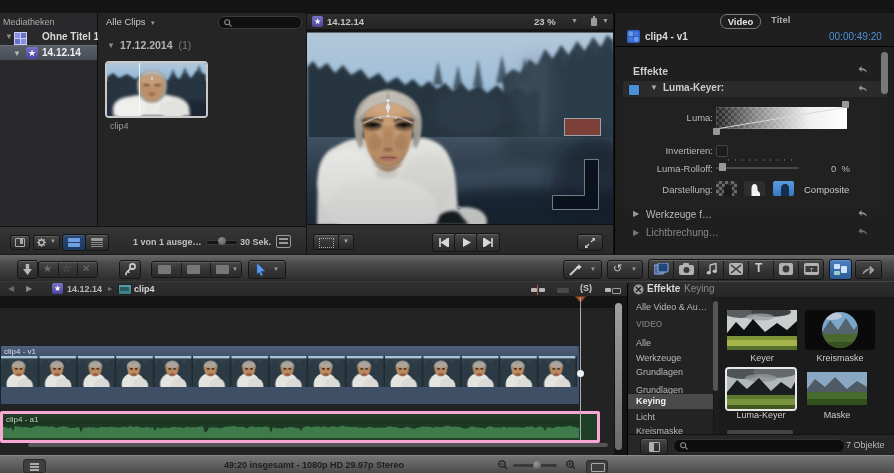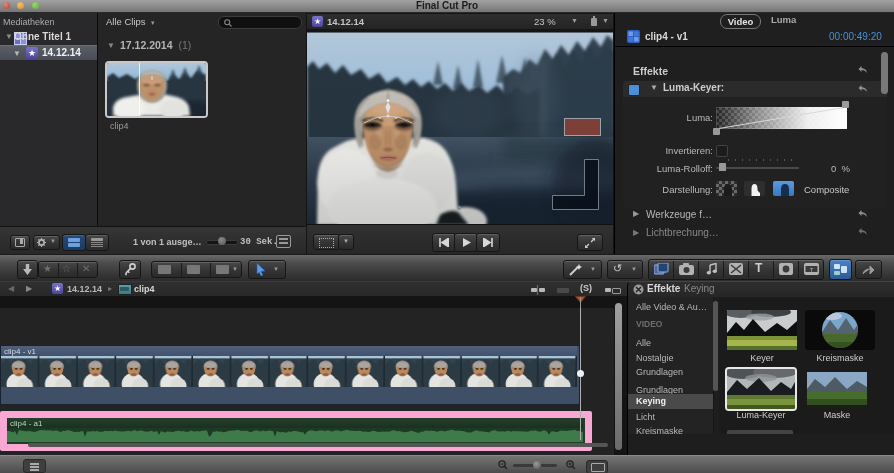--- a/index.html
+++ b/index.html
@@ -7,39 +7,32 @@
        -webkit-font-smoothing:antialiased;}
   .abs{position:absolute;}
   .txt{position:absolute;white-space:nowrap;}
   .btn{position:absolute;border-radius:3px;border:1px solid #161616;
        background:linear-gradient(#484848,#343434 55%,#2a2a2a);
        box-shadow:inset 0 1px 0 rgba(255,255,255,.14);}
 </style></head>
 <body>
 <div id="app">
 
-<div class="abs" style="left:0;top:0;width:894px;height:12px;
-  background:linear-gradient(#a2a2a2,#8a8a8a 55%,#757575);border-bottom:1px solid #2a2a2a;">
-  <div class="abs" style="left:3px;top:2px;width:7px;height:7px;border-radius:50%;background:radial-gradient(circle at 35% 30%,#e08a80,#b33f38);"></div>
-  <div class="abs" style="left:17px;top:2px;width:7px;height:7px;border-radius:50%;background:radial-gradient(circle at 35% 30%,#f0c068,#d2913a);"></div>
-  <div class="abs" style="left:32px;top:2px;width:7px;height:7px;border-radius:50%;background:radial-gradient(circle at 35% 30%,#9cd66e,#62a844);"></div>
-  <div class="txt" style="left:0;top:0;width:894px;text-align:center;font-size:10px;font-weight:bold;color:#1c1c1c;line-height:12px;">Final Cut Pro</div>
-</div>
 
 <div class="abs" style="left:0;top:13px;width:97px;height:213px;background:#29292b;border-right:1px solid #0c0c0c;">
   <div class="txt" style="left:3px;top:4px;font-size:9px;color:#ababab;">Mediatheken</div>
 
   <div class="txt" style="left:5px;top:19px;font-size:8px;color:#8a8a8a;">▼</div>
   <div class="abs" style="left:14px;top:19px;width:11px;height:11px;">
     <div class="abs" style="left:0;top:0;width:5px;height:5px;background:#8a90e0;border:0.5px solid #c8ccf0;"></div>
     <div class="abs" style="left:6px;top:0;width:5px;height:5px;background:#6a70c8;border:0.5px solid #c8ccf0;"></div>
     <div class="abs" style="left:0;top:6px;width:5px;height:5px;background:#6a70c8;border:0.5px solid #c8ccf0;"></div>
     <div class="abs" style="left:6px;top:6px;width:5px;height:5px;background:#8a90e0;border:0.5px solid #c8ccf0;"></div>
   </div>
-  <div class="txt" style="left:14px;top:18px;font-size:10px;font-weight:bold;color:#d8d8d8;">Ohne Titel 1</div>
+  <div class="txt" style="left:42px;top:18px;font-size:10px;font-weight:bold;color:#d8d8d8;">Ohne Titel 1</div>
 
   <div class="abs" style="left:0;top:32px;width:97px;height:14px;background:linear-gradient(#5a5e66,#484c54);border-top:1px solid #6a6e76;">
     <div class="txt" style="left:13px;top:3px;font-size:8px;color:#b8b8b8;">▼</div>
     <div class="abs" style="left:26px;top:1px;width:12px;height:12px;border-radius:2px;background:linear-gradient(#7a74c8,#4a449a);">
       <div class="txt" style="left:0;top:0;width:12px;text-align:center;line-height:12px;font-size:9px;color:#fff;">★</div>
     </div>
     <div class="txt" style="left:42px;top:1px;font-size:10px;font-weight:bold;color:#f0f0f0;">14.12.14</div>
   </div>
 </div>
 
@@ -106,35 +99,35 @@
   </div>
   <div class="btn" style="left:85px;top:7px;width:22px;height:15px;">
     <div class="abs" style="left:5px;top:3px;width:12px;height:3px;background:#999;border-radius:1px;"></div>
     <div class="abs" style="left:5px;top:7px;width:12px;height:1px;background:#888;"></div>
     <div class="abs" style="left:5px;top:9px;width:12px;height:1px;background:#888;"></div>
     <div class="abs" style="left:5px;top:11px;width:12px;height:1px;background:#888;"></div>
   </div>
   <div class="txt" style="left:133px;top:10px;font-size:9px;font-weight:bold;color:#c0c0c0;">1 von 1 ausge…</div>
   <div class="abs" style="left:206px;top:13px;width:30px;height:3px;background:#141414;border-radius:2px;border:1px solid #3a3a3a;"></div>
   <div class="abs" style="left:218px;top:10px;width:8px;height:8px;border-radius:50%;background:radial-gradient(circle at 40% 35%,#8a8a8a,#555);"></div>
-  <div class="txt" style="left:240px;top:10px;font-size:9px;font-weight:bold;color:#c0c0c0;font-family:Liberation Mono, monospace;">30 Sek.</div>
+  <div class="txt" style="left:240px;top:10px;font-size:9px;font-weight:bold;color:#c0c0c0;">30 Sek.</div>
   <div class="abs" style="left:276px;top:8px;width:13px;height:11px;border:1px solid #999;border-radius:2px;">
     <div class="abs" style="left:2px;top:2px;width:9px;height:2px;background:#999;"></div>
     <div class="abs" style="left:2px;top:6px;width:9px;height:2px;background:#999;"></div>
   </div>
 </div>
 
 <div class="abs" style="left:307px;top:13px;width:306px;height:213px;background:#151515;">
 
   <div class="abs" style="left:0;top:1px;width:306px;height:15px;background:linear-gradient(#2e2e2e,#242424);">
     <div class="abs" style="left:5px;top:2px;width:11px;height:11px;border-radius:2px;background:linear-gradient(#7a74c8,#4a449a);">
       <div class="txt" style="left:0;top:0;width:11px;text-align:center;line-height:11px;font-size:8px;color:#fff;">★</div>
     </div>
     <div class="txt" style="left:20px;top:2px;font-size:9.5px;font-weight:bold;color:#c4c4c4;">14.12.14</div>
-    <div class="txt" style="left:227px;top:2px;font-size:9.5px;color:#c4c4c4;">23 %</div>
+    <div class="txt" style="left:227px;top:2px;font-size:9.5px;color:#c4c4c4;font-weight:bold;">23 %</div>
     <div class="txt" style="left:264px;top:3px;font-size:7px;color:#999;">▼</div>
     <div class="abs" style="left:284px;top:4px;width:6px;height:8px;background:#9a9a9a;border-radius:1px;"></div>
         <div class="abs" style="left:286px;top:2px;width:2px;height:2px;background:#9a9a9a;"></div>
     <div class="txt" style="left:295px;top:3px;font-size:7px;color:#999;">▼</div>
   </div>
 
   <div class="abs" style="left:0;top:19px;width:306px;height:1px;background:#9aa8b4;opacity:.55;"></div>
   <div class="abs" style="left:0;top:20px;width:306px;height:192px;background:#0d1117;overflow:hidden;">
     <svg width="307" height="192" viewBox="0 0 307 192">
       <use href="#scene" width="307" height="192"></use>
@@ -176,21 +169,21 @@
       <path d="M6 4 L10 0 M7 0 H10 V3 M4 6 L0 10 M0 7 V10 H3" stroke="#ccc" stroke-width="1.3" fill="none"></path>
     </svg>
   </div>
 </div>
 
 <div class="abs" style="left:614px;top:13px;width:280px;height:241px;background:#1f1f1f;border-left:1px solid #000;">
 
   <div class="abs" style="left:105px;top:1px;width:39px;height:13px;border:1px solid #787878;border-radius:7px;">
     <div class="txt" style="left:0;top:0;width:39px;text-align:center;line-height:13px;font-size:9.5px;font-weight:bold;color:#e4e4e4;">Video</div>
   </div>
-  <div class="txt" style="left:156px;top:1px;font-size:9.5px;font-weight:bold;color:#aaaaaa;">Luma</div>
+  <div class="txt" style="left:156px;top:1px;font-size:9.5px;font-weight:bold;color:#aaaaaa;">Titel</div>
 
   <svg class="abs" style="left:12px;top:17px;" width="13" height="13" viewBox="0 0 13 13">
     <rect width="13" height="13" rx="2" fill="#2c62c8"></rect>
     <rect x="1.5" y="1.5" width="4.5" height="4.5" fill="#6f9ae8"></rect>
     <rect x="7" y="1.5" width="4.5" height="4.5" fill="#4278d8"></rect>
     <rect x="1.5" y="7" width="4.5" height="4.5" fill="#4278d8"></rect>
     <rect x="7" y="7" width="4.5" height="4.5" fill="#6f9ae8"></rect>
   </svg>
   <div class="txt" style="left:30px;top:18px;font-size:10px;font-weight:bold;color:#d8d8d8;">clip4 - v1</div>
   <div class="txt" style="left:214px;top:18px;font-size:10px;color:#4a90d8;">00:00:49:20</div>
@@ -409,21 +402,21 @@
 
   <div class="abs" style="left:0;top:37px;width:578px;height:58px;background:#3f4f66;border:1px solid #1a2230;border-radius:2px;">
     <div class="abs" style="left:0;top:0;width:576px;height:10px;background:linear-gradient(#51617c,#41516a);border-bottom:1px solid #2c3a50;">
       <div class="txt" style="left:3px;top:1px;font-size:8px;color:#d2dae8;">clip4 - v1</div>
     </div>
     <svg class="abs" style="left:0;top:10px;" width="576" height="31" viewBox="0 0 576 31">
       <rect width="576" height="31" fill="url(#fcell)"></rect>
     </svg>
   </div>
 
-  <div class="abs" style="left:0;top:103px;width:578px;height:26px;background:#1f4026;border:7px solid #f9a8d4;border-radius:2px;">
+  <div class="abs" style="left:0;top:103px;width:578px;height:26px;background:#1f4026;border:3px solid #f9a8d4;border-radius:2px;padding-left:16px;">
     <div class="abs" style="left:0;top:0;width:576px;height:10px;background:linear-gradient(#25402a,#1a3020);border-bottom:1px solid #12220f;">
       <div class="txt" style="left:3px;top:1px;font-size:8px;color:#b8d4be;">clip4 - a1</div>
     </div>
     <svg class="abs" style="left:0;top:10px;" width="576" height="14" viewBox="0 0 576 14" preserveAspectRatio="none">
       <rect width="576" height="14" fill="#1d3a24"></rect>
       <path id="wav" d="M0 14 L0 3.0 L2 3.0 L4 3.7 L6 4.2 L8 3.0 L10 7.3 L12 2.1 L14 2.5 L16 2.7 L18 3.3 L20 3.3 L22 3.1 L24 3.3 L26 3.8 L28 4.0 L30 3.3 L32 2.6 L34 2.1 L36 2.2 L38 2.2 L40 2.4 L42 2.3 L44 2.6 L46 3.0 L48 2.4 L50 2.4 L52 3.5 L54 3.9 L56 2.7 L58 3.1 L60 2.3 L62 2.2 L64 2.9 L66 3.5 L68 4.2 L70 3.7 L72 4.1 L74 3.3 L76 2.9 L78 8.8 L80 3.6 L82 3.4 L84 3.6 L86 3.0 L88 3.5 L90 2.9 L92 3.8 L94 3.8 L96 3.7 L98 2.8 L100 3.3 L102 2.9 L104 2.9 L106 3.3 L108 2.5 L110 3.0 L112 3.3 L114 3.4 L116 3.5 L118 3.3 L120 3.0 L122 2.5 L124 3.4 L126 2.6 L128 2.0 L130 3.2 L132 2.7 L134 2.2 L136 2.9 L138 3.4 L140 3.8 L142 3.4 L144 2.8 L146 3.4 L148 3.8 L150 3.1 L152 6.9 L154 3.1 L156 3.9 L158 4.5 L160 3.4 L162 3.8 L164 3.7 L166 4.1 L168 3.3 L170 2.9 L172 2.8 L174 3.6 L176 3.0 L178 3.5 L180 4.1 L182 3.5 L184 2.6 L186 3.3 L188 3.6 L190 2.9 L192 3.4 L194 3.1 L196 2.8 L198 2.5 L200 2.4 L202 8.8 L204 7.3 L206 3.6 L208 3.8 L210 3.1 L212 3.7 L214 3.5 L216 4.3 L218 3.9 L220 3.5 L222 2.8 L224 2.7 L226 2.4 L228 2.6 L230 2.1 L232 2.0 L234 3.0 L236 2.8 L238 3.1 L240 2.6 L242 3.7 L244 4.2 L246 3.3 L248 2.5 L250 2.3 L252 3.3 L254 3.2 L256 2.5 L258 3.3 L260 3.0 L262 2.4 L264 2.8 L266 3.0 L268 8.7 L270 3.1 L272 4.0 L274 4.3 L276 4.0 L278 4.6 L280 4.6 L282 3.2 L284 3.9 L286 2.9 L288 3.0 L290 3.2 L292 3.7 L294 4.3 L296 3.9 L298 6.7 L300 3.8 L302 2.8 L304 2.2 L306 2.6 L308 3.2 L310 2.9 L312 2.4 L314 2.4 L316 2.4 L318 3.2 L320 2.5 L322 2.3 L324 3.4 L326 3.2 L328 2.4 L330 2.6 L332 2.4 L334 3.5 L336 2.7 L338 2.2 L340 1.8 L342 2.4 L344 2.7 L346 2.8 L348 3.0 L350 2.9 L352 2.7 L354 3.1 L356 3.8 L358 3.5 L360 3.7 L362 3.9 L364 3.6 L366 2.7 L368 2.9 L370 3.7 L372 3.9 L374 3.8 L376 3.5 L378 3.8 L380 3.6 L382 3.8 L384 3.1 L386 2.3 L388 2.6 L390 3.2 L392 3.0 L394 3.4 L396 3.9 L398 4.2 L400 3.9 L402 3.5 L404 2.7 L406 3.3 L408 3.9 L410 4.5 L412 4.9 L414 3.5 L416 3.8 L418 2.7 L420 2.5 L422 3.0 L424 2.6 L426 2.9 L428 3.1 L430 4.0 L432 2.9 L434 2.8 L436 3.0 L438 3.5 L440 2.8 L442 2.4 L444 1.8 L446 1.9 L448 2.8 L450 2.8 L452 2.5 L454 2.9 L456 3.1 L458 3.5 L460 4.2 L462 4.4 L464 4.6 L466 3.4 L468 2.8 L470 2.2 L472 3.2 L474 3.3 L476 3.5 L478 3.8 L480 4.1 L482 4.5 L484 3.1 L486 2.4 L488 2.0 L490 3.2 L492 3.4 L494 3.6 L496 3.2 L498 3.7 L500 2.7 L502 2.9 L504 3.8 L506 2.9 L508 3.3 L510 3.3 L512 3.3 L514 3.2 L516 3.4 L518 3.4 L520 3.8 L522 3.2 L524 2.6 L526 2.9 L528 2.3 L530 3.0 L532 3.7 L534 3.4 L536 2.5 L538 2.6 L540 3.6 L542 6.8 L544 3.6 L546 3.3 L548 3.7 L550 4.2 L552 3.2 L554 2.5 L556 2.7 L558 2.7 L560 3.1 L562 2.4 L564 2.6 L566 2.0 L568 1.7 L570 3.1 L572 2.8 L574 3.9 L576 3.6 L576 14 Z" fill="#3f7a4a"></path>
     </svg>
   </div>
 
   <div class="abs" style="left:580px;top:0;width:1px;height:132px;background:#b0b0b0;"></div>
@@ -447,21 +440,21 @@
       <path d="M3 3 L8 8 M8 3 L3 8" stroke="#222" stroke-width="1.4"></path>
     </svg>
     <div class="txt" style="left:19px;top:1px;font-size:10px;font-weight:bold;color:#d8d8d8;">Effekte</div>
     <div class="txt" style="left:56px;top:1px;font-size:10px;color:#888;">Keying</div>
   </div>
 
   <div class="abs" style="left:0;top:15px;width:85px;height:137px;background:#232323;border-right:1px solid #161616;">
     <div class="txt" style="left:8px;top:5px;font-size:9px;color:#b8b8b8;">Alle Video &amp; Au…</div>
     <div class="txt" style="left:8px;top:22px;font-size:8.5px;font-weight:bold;color:#6e6e6e;">VIDEO</div>
     <div class="txt" style="left:8px;top:41px;font-size:9px;color:#b8b8b8;">Alle</div>
-    <div class="txt" style="left:8px;top:56px;font-size:9px;color:#b8b8b8;">Nostalgie</div>
+    <div class="txt" style="left:8px;top:56px;font-size:9px;color:#b8b8b8;">Werkzeuge</div>
     <div class="txt" style="left:8px;top:70px;font-size:9px;color:#b8b8b8;">Grundlagen</div>
     <div class="txt" style="left:8px;top:88px;font-size:9px;color:#b8b8b8;">Grundlagen</div>
     <div class="abs" style="left:0;top:97px;width:85px;height:15px;background:#4a4a4a;">
       <div class="txt" style="left:8px;top:2px;font-size:9px;font-weight:bold;color:#f0f0f0;">Keying</div>
     </div>
     <div class="txt" style="left:8px;top:115px;font-size:9px;color:#b8b8b8;">Licht</div>
     <div class="txt" style="left:8px;top:129px;font-size:9px;color:#b8b8b8;">Kreismaske</div>
   </div>
   <div class="abs" style="left:85px;top:19px;width:5px;height:90px;background:#555;border-radius:3px;"></div>
 
@@ -489,28 +482,43 @@
           </svg>
     </div>
     <div class="txt" style="left:6px;top:113px;width:72px;text-align:center;font-size:9px;color:#cccccc;">Luma-Keyer</div>
     <svg class="abs" style="left:88px;top:75px;" width="60" height="33">
           <use href="#mMaske2" width="60" height="33"></use>
         </svg>
     <div class="txt" style="left:88px;top:113px;width:60px;text-align:center;font-size:9px;color:#cccccc;">Maske</div>
     <div class="abs" style="left:8px;top:133px;width:66px;height:4px;background:#444;border-radius:2px 2px 0 0;"></div>
   </div>
 
+  <div class="abs" style="left:0;top:152px;width:267px;height:21px;background:#272727;border-top:1px solid #111;">
+    <div class="btn" style="left:12px;top:3px;width:26px;height:15px;">
+      <div class="abs" style="left:8px;top:3px;width:9px;height:8px;border:1px solid #b0b0b0;border-radius:1px;">
+            <div class="abs" style="left:0px;top:0px;width:4px;height:8px;background:#b0b0b0;"></div>
+          </div>
+    </div>
+    <div class="abs" style="left:45px;top:4px;width:170px;height:12px;border-radius:7px;background:#0d0d0d;border:1px solid #333;">
+      <svg class="abs" style="left:6px;top:2px;" width="8" height="8" viewBox="0 0 8 8">
+        <circle cx="3.2" cy="3.2" r="2.5" fill="none" stroke="#8a8a8a" stroke-width="1.1"></circle>
+        <path d="M5.2 5.2 L7.5 7.5" stroke="#8a8a8a" stroke-width="1.1"></path>
+      </svg>
+    </div>
+    <div class="txt" style="left:218px;top:5px;font-size:9px;color:#b8b8b8;">7 Objekte</div>
+  </div>
 </div>
 
 <div class="abs" style="left:0;top:455px;width:894px;height:18px;background:linear-gradient(#757575,#565656 70%,#4a4a4a);border-top:1px solid #8a8a8a;">
   <div class="abs" style="left:23px;top:3px;width:21px;height:12px;border-radius:3px;background:#3f3f3f;border:1px solid #2a2a2a;">
     <div class="abs" style="left:6px;top:3px;width:9px;height:1.5px;background:#aaa;"></div>
     <div class="abs" style="left:6px;top:6px;width:9px;height:1.5px;background:#aaa;"></div>
     <div class="abs" style="left:6px;top:9px;width:9px;height:1.5px;background:#aaa;"></div>
   </div>
+  <div class="txt" style="left:0;top:4px;width:628px;text-align:center;font-size:9px;font-weight:bold;color:#1e1e1e;">49:20 insgesamt - 1080p HD 29.97p Stereo</div>
   <svg class="abs" style="left:498px;top:4px;" width="10" height="10" viewBox="0 0 10 10">
     <circle cx="4" cy="4" r="3.2" fill="none" stroke="#222" stroke-width="1.3"></circle>
     <path d="M6.5 6.5 L9 9" stroke="#222" stroke-width="1.3"></path>
     <path d="M2.5 4 H5.5" stroke="#222" stroke-width="1"></path>
   </svg>
   <div class="abs" style="left:513px;top:8px;width:44px;height:3px;background:#3a3a3a;border-radius:2px;"></div>
   <div class="abs" style="left:533px;top:5px;width:8px;height:8px;border-radius:50%;background:radial-gradient(circle at 40% 35%,#999,#555);"></div>
   <svg class="abs" style="left:566px;top:4px;" width="10" height="10" viewBox="0 0 10 10">
     <circle cx="4" cy="4" r="3.2" fill="none" stroke="#222" stroke-width="1.3"></circle>
     <path d="M6.5 6.5 L9 9" stroke="#222" stroke-width="1.3"></path>

